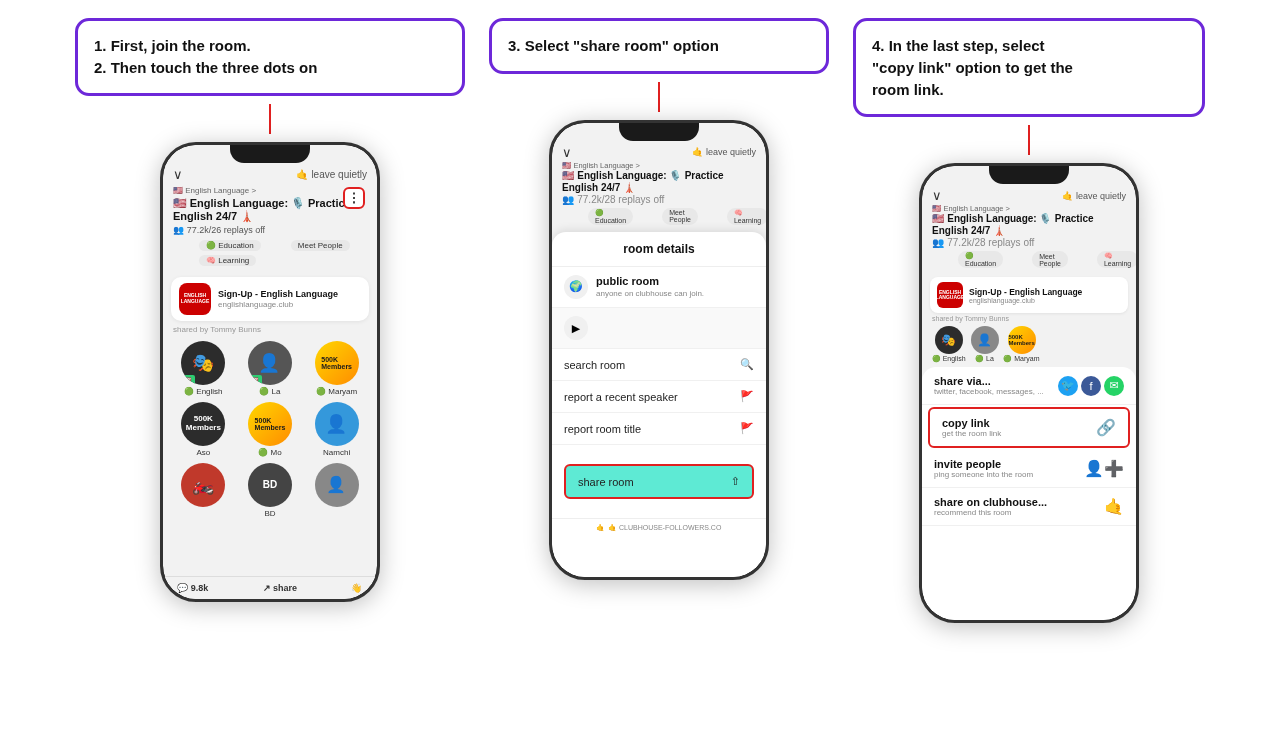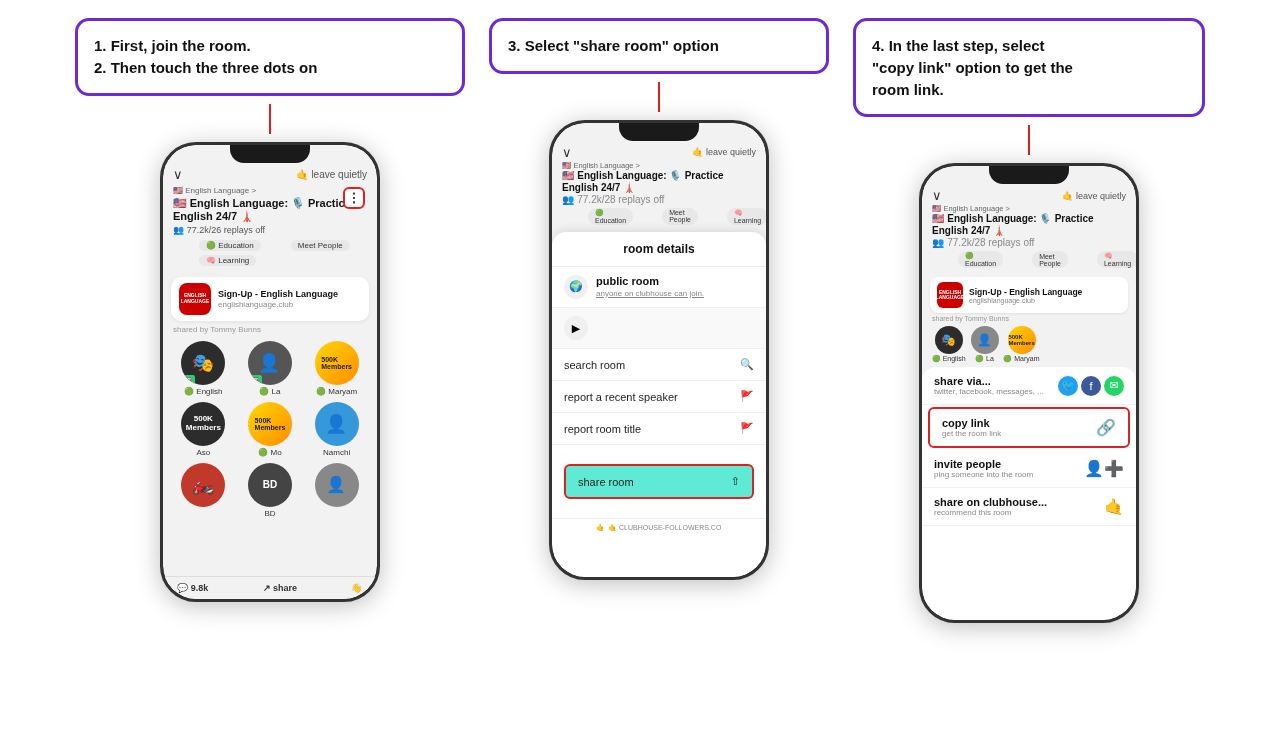--- a/index.html
+++ b/index.html
@@ -241,21 +241,20 @@
     .modal-section-title {
       font-size: 11px;
       font-weight: 700;
       color: #111;
       margin-bottom: 2px;
     }
     .modal-section-sub {
       font-size: 8px;
       color: #888;
       line-height: 1.3;
-      text-decoration: underline;
     }
     .modal-section-sub a { color: #2980b9; }
     .modal-icon {
       width: 24px;
       height: 24px;
       background: #f0f0f0;
       border-radius: 50%;
       display: flex;
       align-items: center;
       justify-content: center;

